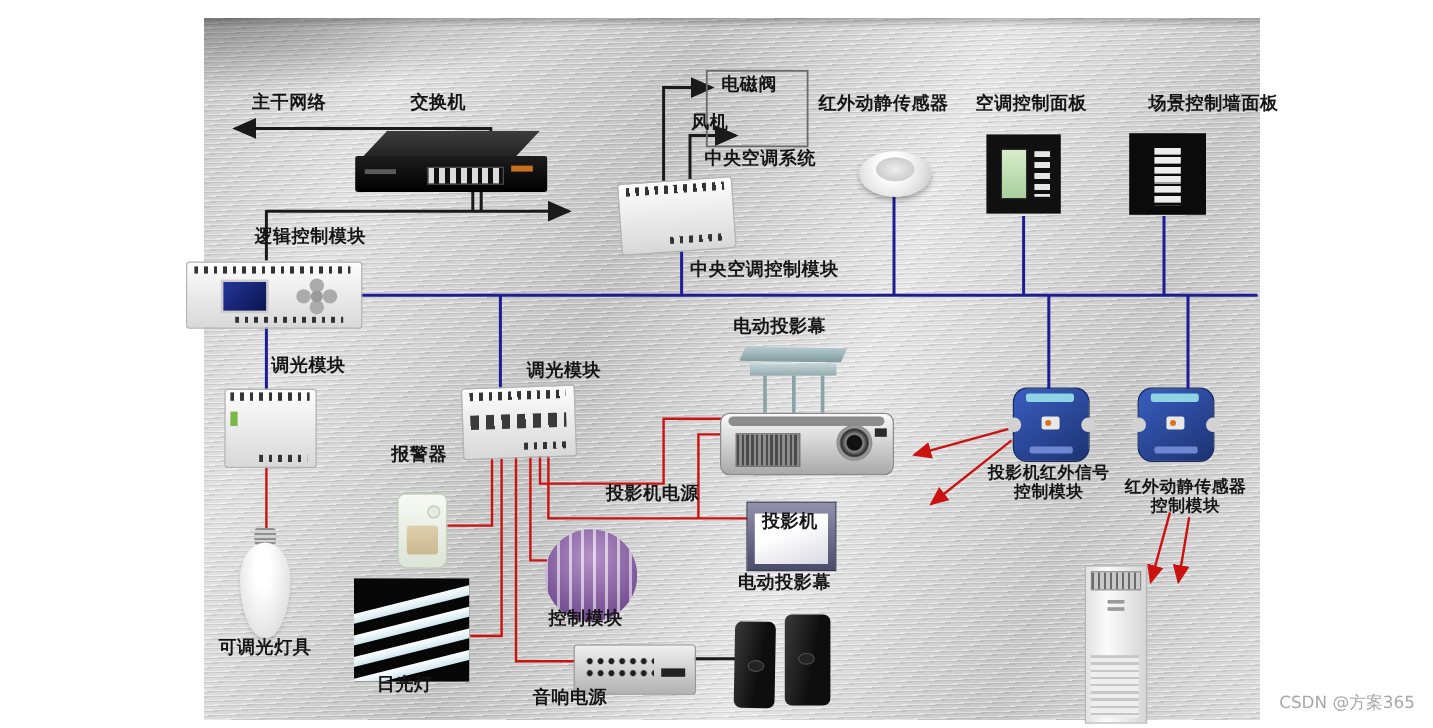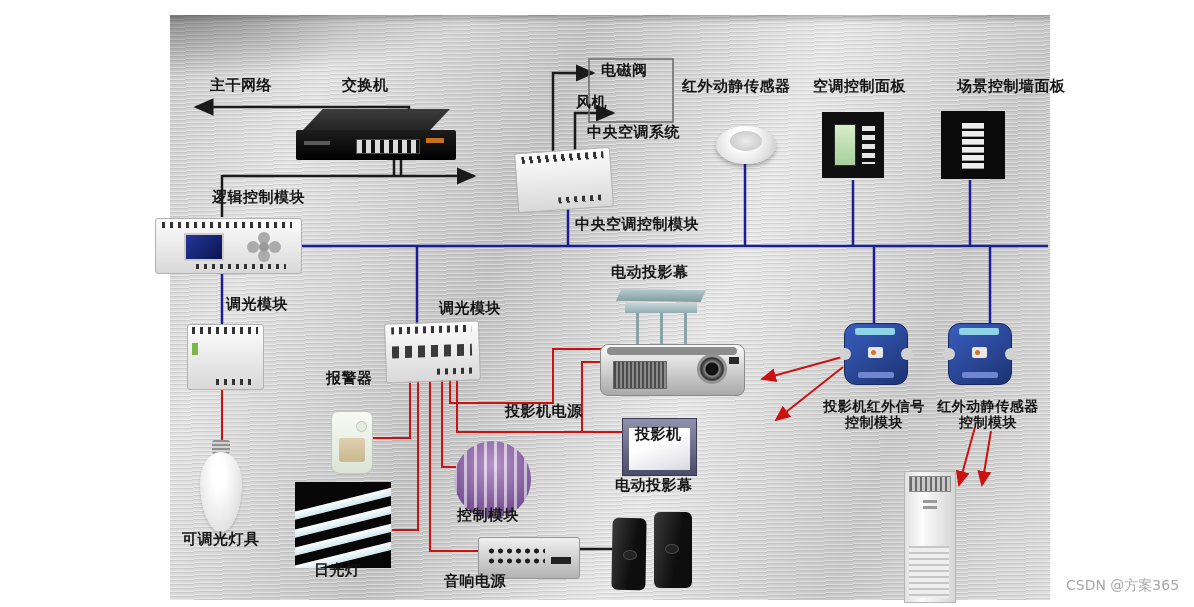--- a/index.html
+++ b/index.html
@@ -304,21 +304,21 @@
   <div class="lbl" style="left:439px;top:300px;">调光模块</div>
   <div class="lbl" style="left:611px;top:264px;">电动投影幕</div>
   <div class="lbl" style="left:326px;top:370px;">报警器</div>
   <div class="lbl" style="left:505px;top:403px;">投影机电源</div>
   <div class="lbl" style="left:635px;top:396px;margin-top:30px;">投影机</div>
   <div class="lbl" style="left:615px;top:477px;">电动投影幕</div>
   <div class="lbl" style="left:457px;top:507px;">控制模块</div>
   <div class="lbl" style="left:182px;top:531px;">可调光灯具</div>
   <div class="lbl" style="left:314px;top:562px;">日光灯</div>
   <div class="lbl" style="left:444px;top:573px;">音响电源</div>
-  <div class="lbl two" style="left:810px;top:398px;width:128px;">
+  <div class="lbl two" style="left:810px;top:386px;width:128px;">
     <div>投影机红外信号</div>
     <div>控制模块</div>
   </div>
   <div class="lbl two" style="left:924px;top:398px;width:128px;">
     <div>红外动静传感器</div>
     <div>控制模块</div>
   </div>
 
   <div class="wm" style="left:1066px;top:577px;">CSDN @方案365</div>
 </div>

